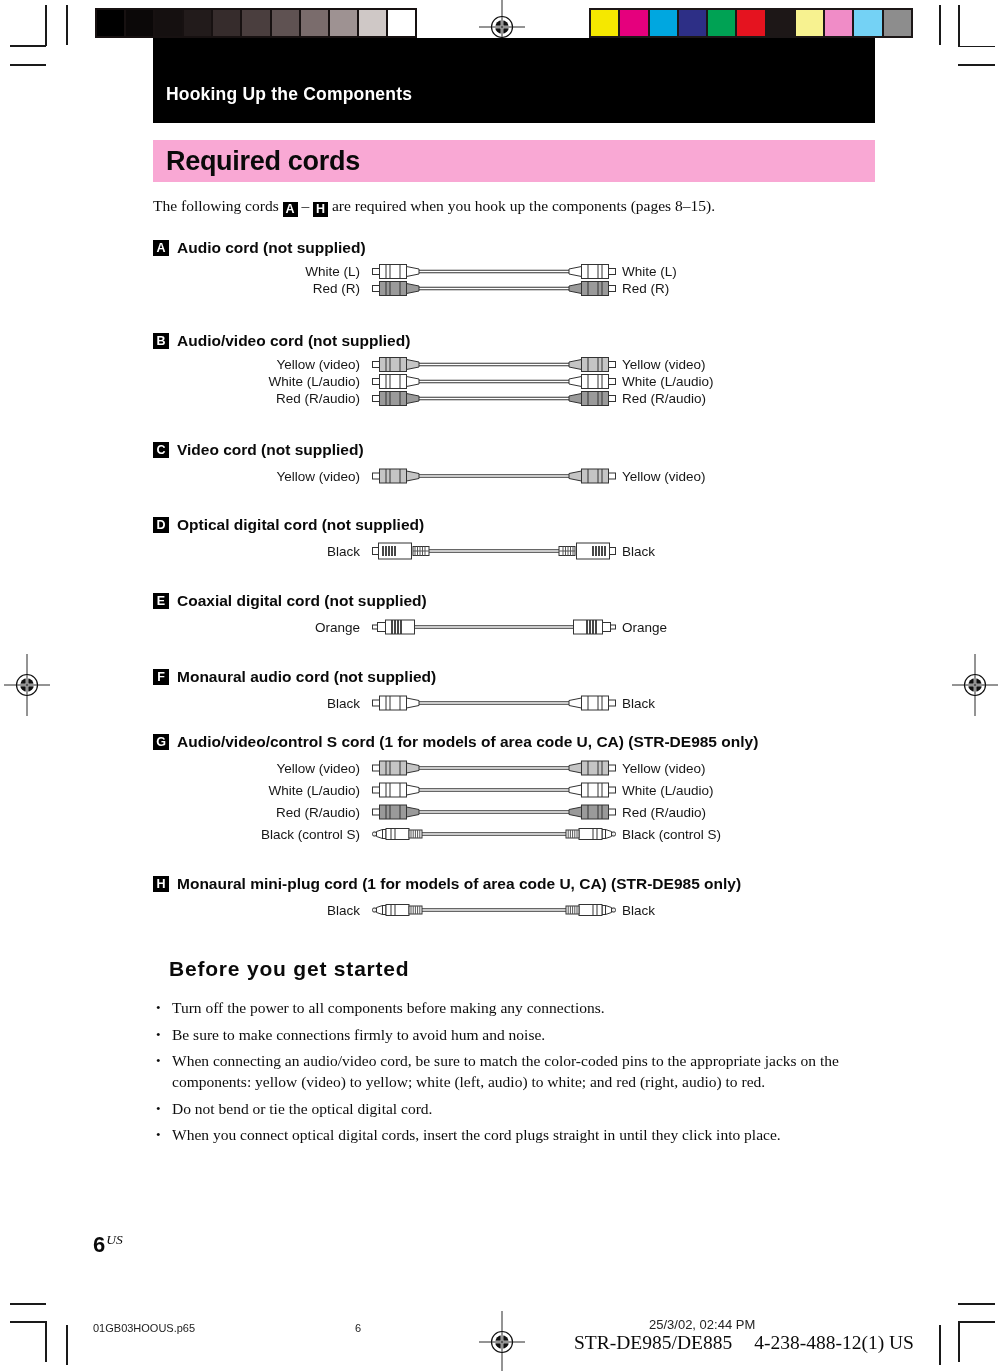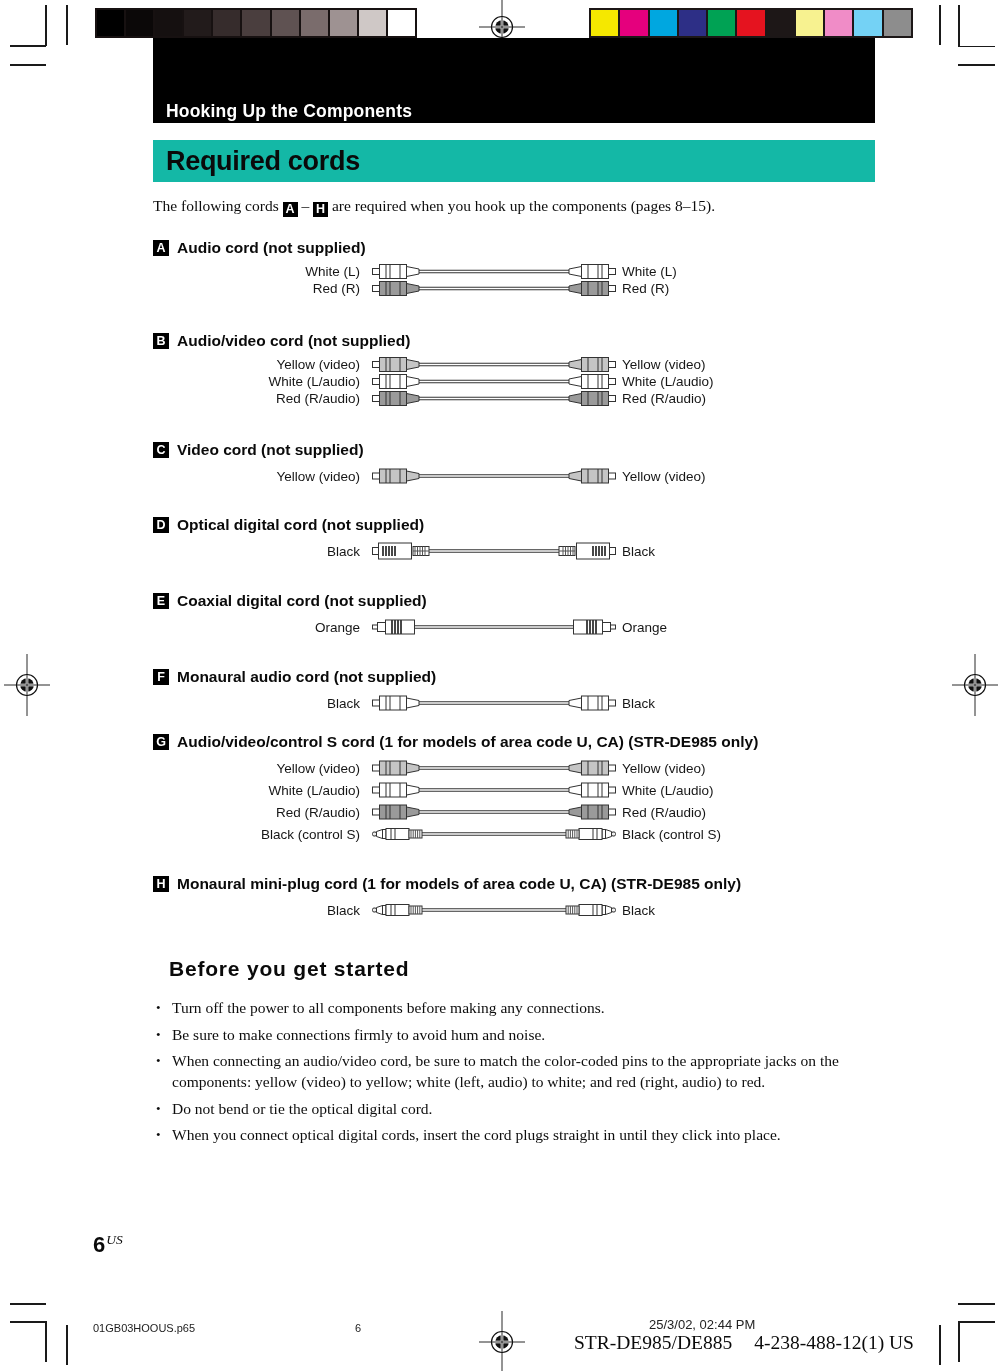--- a/index.html
+++ b/index.html
@@ -13,25 +13,25 @@
   .reg{position:absolute;width:46px;height:62px;}
 
   
   .strip{position:absolute;top:8px;height:30px;display:flex;gap:2px;padding:2px;box-sizing:border-box;}
   .strip.gray{left:95px;width:322px;background:#171111;}
   .strip.color{left:589px;width:324px;background:#1c1717;}
   .strip .sw{flex:1 1 0;}
 
   
   .chapter-bar{position:absolute;left:153px;top:38px;width:722px;height:85px;background:#000;
-      display:flex;align-items:flex-end;padding:0 0 1px 13px;box-sizing:border-box;}
+      display:flex;align-items:flex-end;padding:0 0 18px 13px;box-sizing:border-box;}
   .chapter-bar .t{color:#fff;font-weight:bold;font-size:17.5px;letter-spacing:0.2px;}
 
   
-  .title-bar{position:absolute;left:153px;top:140px;width:722px;height:42px;background:#14b8a6;
+  .title-bar{position:absolute;left:153px;top:140px;width:722px;height:42px;background:#f9a8d4;
       display:flex;align-items:center;padding-left:13px;box-sizing:border-box;}
   .title-bar .t{font-weight:bold;font-size:27px;letter-spacing:-0.3px;color:#0a0a0a;}
 
   
   .content{position:absolute;left:153px;top:181px;width:722px;}
 
   .intro{margin:14px 0 0 0;font-family:"Liberation Serif",serif;font-size:15.5px;line-height:21px;color:#0d0d0d;}
   .badge{display:inline-flex;align-items:center;justify-content:center;width:16px;height:16px;background:#000;
       color:#fff;font-family:"Liberation Sans",sans-serif;font-weight:bold;font-size:12.5px;}
   .intro .badge{width:15px;height:15px;vertical-align:-2px;}

